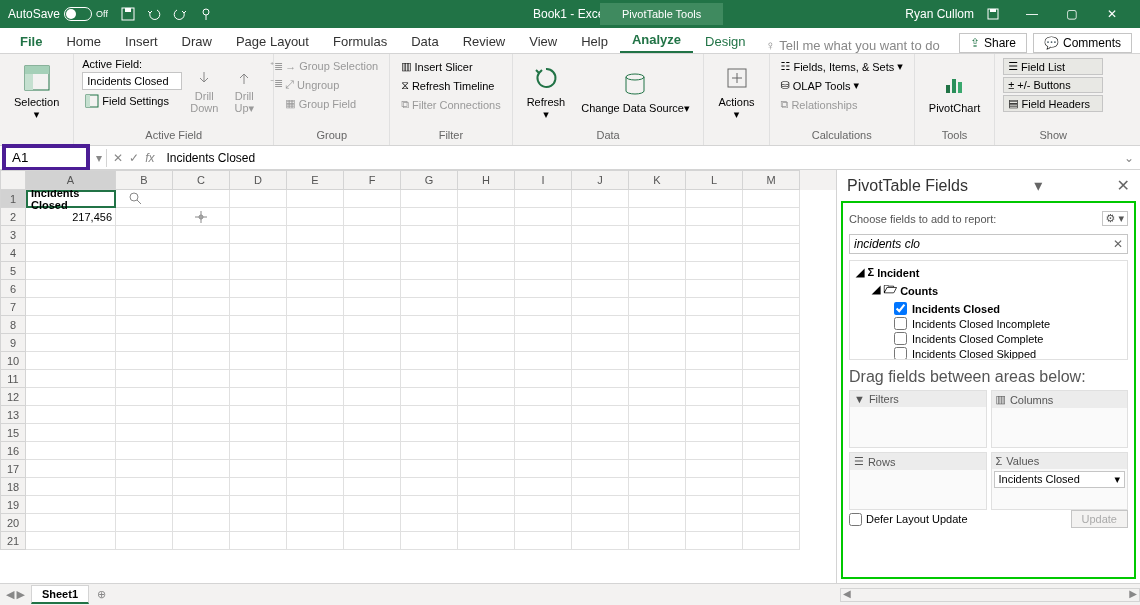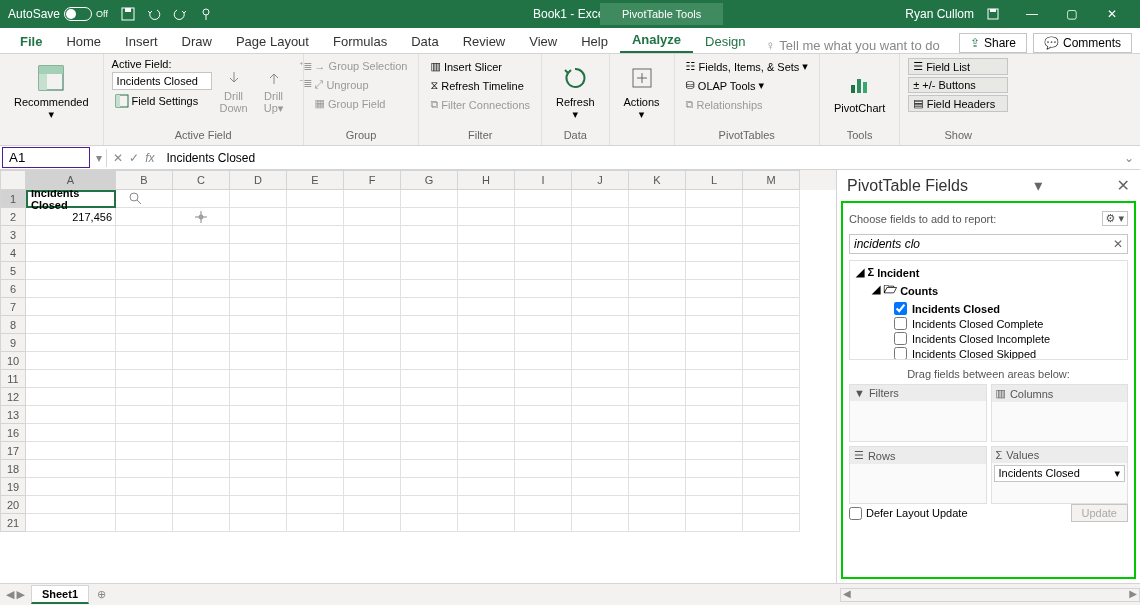--- a/index.html
+++ b/index.html
@@ -39,21 +39,21 @@
 .big-btn .lbl { text-align: center; line-height: 12px; margin-top: 2px; }
 .small-btn { display: flex; align-items: center; gap: 3px; padding: 2px 3px; cursor: pointer; white-space: nowrap; }
 .small-btn.disabled { color: #999; }
 .col { display: flex; flex-direction: column; gap: 2px; }
 .af-input { border: 1px solid #c5c5c5; background: #fff; padding: 2px 4px; width: 100px; font-size: 11px; }
 .opt-btn { background: #e8e8e4; border: 1px solid #c5c5c5; padding: 1px 4px; font-size: 11px; cursor: pointer; display: flex; align-items: center; gap: 3px; }
 .opt-btn.wide { width: 100px; }
 
 
 .formula-bar { height: 24px; display: flex; align-items: center; border-bottom: 1px solid #d4d4d4; background: #fff; font-size: 12px; }
-.formula-bar .namebox { width: 88px; border: 1px solid #4c1d95; padding: 2px 6px; margin: 0 2px; }
+.formula-bar .namebox { width: 88px; border: 4px solid #4c1d95; padding: 2px 6px; margin: 0 2px; }
 .formula-bar .fx-btns { display: flex; gap: 6px; padding: 0 6px; color: #888; }
 .formula-bar .fx-input { flex: 1; padding: 2px 6px; }
 .formula-bar .drop { padding: 0 6px; color: #888; }
 
 
 .main { display: flex; height: 413px; }
 .grid-wrap { flex: 1; display: flex; flex-direction: column; position: relative; overflow: hidden; }
 .col-headers { display: flex; height: 20px; background: #f3f2f1; }
 .corner { width: 26px; border: 1px solid #d4d4d4; background: #f3f2f1; }
 .ch { width: 57px; border: 1px solid #d4d4d4; border-left: none; text-align: center; font-size: 11px; color: #555; display: flex; align-items: center; justify-content: center; }
@@ -86,21 +86,21 @@
 .panel-sub .gear { margin-left: auto; border: 1px solid #c5c5c5; padding: 0 3px; cursor: pointer; }
 .search-box { border: 1px solid #c5c5c5; padding: 2px 4px; margin: 6px 0; display: flex; }
 .search-box input { border: none; flex: 1; font-size: 12px; outline: none; font-style: italic; }
 .search-box .clear { cursor: pointer; color: #666; }
 .field-tree { border: 1px solid #e0e0e0; height: 100px; overflow: auto; padding: 4px 2px; font-size: 11px; }
 .tree-item { display: flex; align-items: center; gap: 3px; padding: 1px 0; }
 .tree-item.l1 { padding-left: 4px; font-weight: bold; }
 .tree-item.l2 { padding-left: 20px; font-weight: bold; }
 .tree-item.l3 { padding-left: 42px; }
 .tree-item input[type=checkbox] { margin-right: 2px; }
-.areas-label { font-size: 11px; color: #555; margin: 8px 0 4px 0; text-align: center; }
+.areas-label { font-size: 16px; color: #555; margin: 8px 0 4px 0; }
 .areas { display: grid; grid-template-columns: 1fr 1fr; gap: 4px; }
 .area { border: 1px solid #e0e0e0; height: 58px; background: #fafafa; font-size: 11px; }
 .area-hdr { background: #ececec; padding: 2px 4px; color: #555; display: flex; align-items: center; gap: 4px; }
 .area-body { padding: 2px; }
 .area-body .item { border: 1px solid #c5c5c5; background: #fff; padding: 1px 4px; display: flex; justify-content: space-between; cursor: pointer; }
 .panel-foot { display: flex; align-items: center; font-size: 11px; }
 .panel-foot .upd { margin-left: auto; border: 1px solid #c5c5c5; padding: 2px 10px; color: #aaa; background: #f3f2f1; }
 
 svg { display: block; }
 </style>
@@ -189,21 +189,21 @@
   <div class="ribbon-group">
     <div class="body">
       <div class="big-btn">
         <span class="icon">
             <svg width="28" height="28">
               <rect x="2" y="2" width="24" height="24" fill="none" stroke="#217346"></rect>
               <rect x="2" y="2" width="8" height="24" fill="#c5e0d0"></rect>
               <rect x="2" y="2" width="24" height="8" fill="#a5d0b8"></rect>
             </svg>
           </span>
-        <span class="lbl"><span>Recommended</span><br>▾</span>
+        <span class="lbl"><span>Selection</span><br>▾</span>
       </div>
     </div>
     <div class="label"></div>
   </div>
   <div class="ribbon-group" style="width:200px">
     <div class="body">
       <div class="col">
         <span>Active Field:</span>
         <input class="af-input" value="Incidents Closed" style="">
         <div class="small-btn">
@@ -281,20 +281,29 @@
     <div class="body">
       <div class="big-btn">
         <span class="icon">
             <svg width="26" height="26">
               <path d="M13 4 A9 9 0 1 1 6 8" fill="none" stroke="#217346" stroke-width="2"></path>
               <path d="M3 5 L6 8 L9 5" fill="none" stroke="#217346" stroke-width="2"></path>
             </svg>
           </span>
         <span class="lbl"><span>Refresh</span><br>▾</span>
       </div>
+      <div class="big-btn">
+        <span class="icon">
+            <svg width="26" height="26">
+              <ellipse cx="13" cy="6" rx="9" ry="3" fill="none" stroke="#217346"></ellipse>
+              <path d="M4 6 L4 20 A9 3 0 0 0 22 20 L22 6" fill="none" stroke="#217346"></path>
+            </svg>
+          </span>
+        <span class="lbl"><span>Change Data Source</span>▾</span>
+      </div>
     </div>
     <div class="label">Data</div>
   </div>
   <div class="ribbon-group">
     <div class="body">
       <div class="big-btn">
         <span class="icon">
             <svg width="26" height="26">
               <rect x="4" y="4" width="18" height="18" fill="none" stroke="#666"></rect>
               <path d="M8 13 L18 13 M13 8 L13 18" stroke="#666"></path>
@@ -309,21 +318,21 @@
     <div class="body">
       <div class="col">
         <div class="small-btn"><span>☷</span><span>Fields, Items, &amp; Sets</span> ▾</div>
         <div class="small-btn"><span>⛁</span><span>OLAP Tools</span> ▾</div>
         <div class="small-btn disabled">
             <span>⧉</span>
             <span>Relationships</span>
           </div>
       </div>
     </div>
-    <div class="label">PivotTables</div>
+    <div class="label">Calculations</div>
   </div>
   <div class="ribbon-group">
     <div class="body">
       <div class="big-btn">
         <span class="icon">
             <svg width="26" height="26">
               <rect x="4" y="14" width="4" height="8" fill="#217346"></rect>
               <rect x="10" y="8" width="4" height="14" fill="#2a8f5a"></rect>
               <rect x="16" y="11" width="4" height="11" fill="#3aa86e"></rect>
             </svg>
@@ -588,20 +597,36 @@
           <div class="cell"></div>
           <div class="cell"></div>
           <div class="cell"></div>
           <div class="cell"></div>
           <div class="cell"></div>
           <div class="cell"></div>
           <div class="cell"></div>
           <div class="cell"></div>
         </div>
         <div class="row">
+          <div class="rh">15</div>
+          <div class="cell" style="width: 90px;"></div>
+          <div class="cell"></div>
+          <div class="cell"></div>
+          <div class="cell"></div>
+          <div class="cell"></div>
+          <div class="cell"></div>
+          <div class="cell"></div>
+          <div class="cell"></div>
+          <div class="cell"></div>
+          <div class="cell"></div>
+          <div class="cell"></div>
+          <div class="cell"></div>
+          <div class="cell"></div>
+        </div>
+        <div class="row">
           <div class="rh">16</div>
           <div class="cell" style="width: 90px;"></div>
           <div class="cell"></div>
           <div class="cell"></div>
           <div class="cell"></div>
           <div class="cell"></div>
           <div class="cell"></div>
           <div class="cell"></div>
           <div class="cell"></div>
           <div class="cell"></div>
@@ -728,25 +753,25 @@
         <div class="tree-item l2">
             <span>◢ 🗁</span>
             <span>Counts</span>
           </div>
         <div class="tree-item l3">
             <input type="checkbox" checked="" style="">
             <span style="font-weight:bold">Incidents Closed</span>
           </div>
         <div class="tree-item l3">
             <input type="checkbox" style="">
-            <span>Incidents Closed Complete</span>
+            <span>Incidents Closed Incomplete</span>
           </div>
         <div class="tree-item l3">
             <input type="checkbox" style="">
-            <span>Incidents Closed Incomplete</span>
+            <span>Incidents Closed Complete</span>
           </div>
         <div class="tree-item l3">
             <input type="checkbox" style="">
             <span>Incidents Closed Skipped</span>
           </div>
       </div>
       <div class="areas-label">Drag fields between areas below:</div>
       <div class="areas">
         <div class="area">
           <div class="area-hdr">

